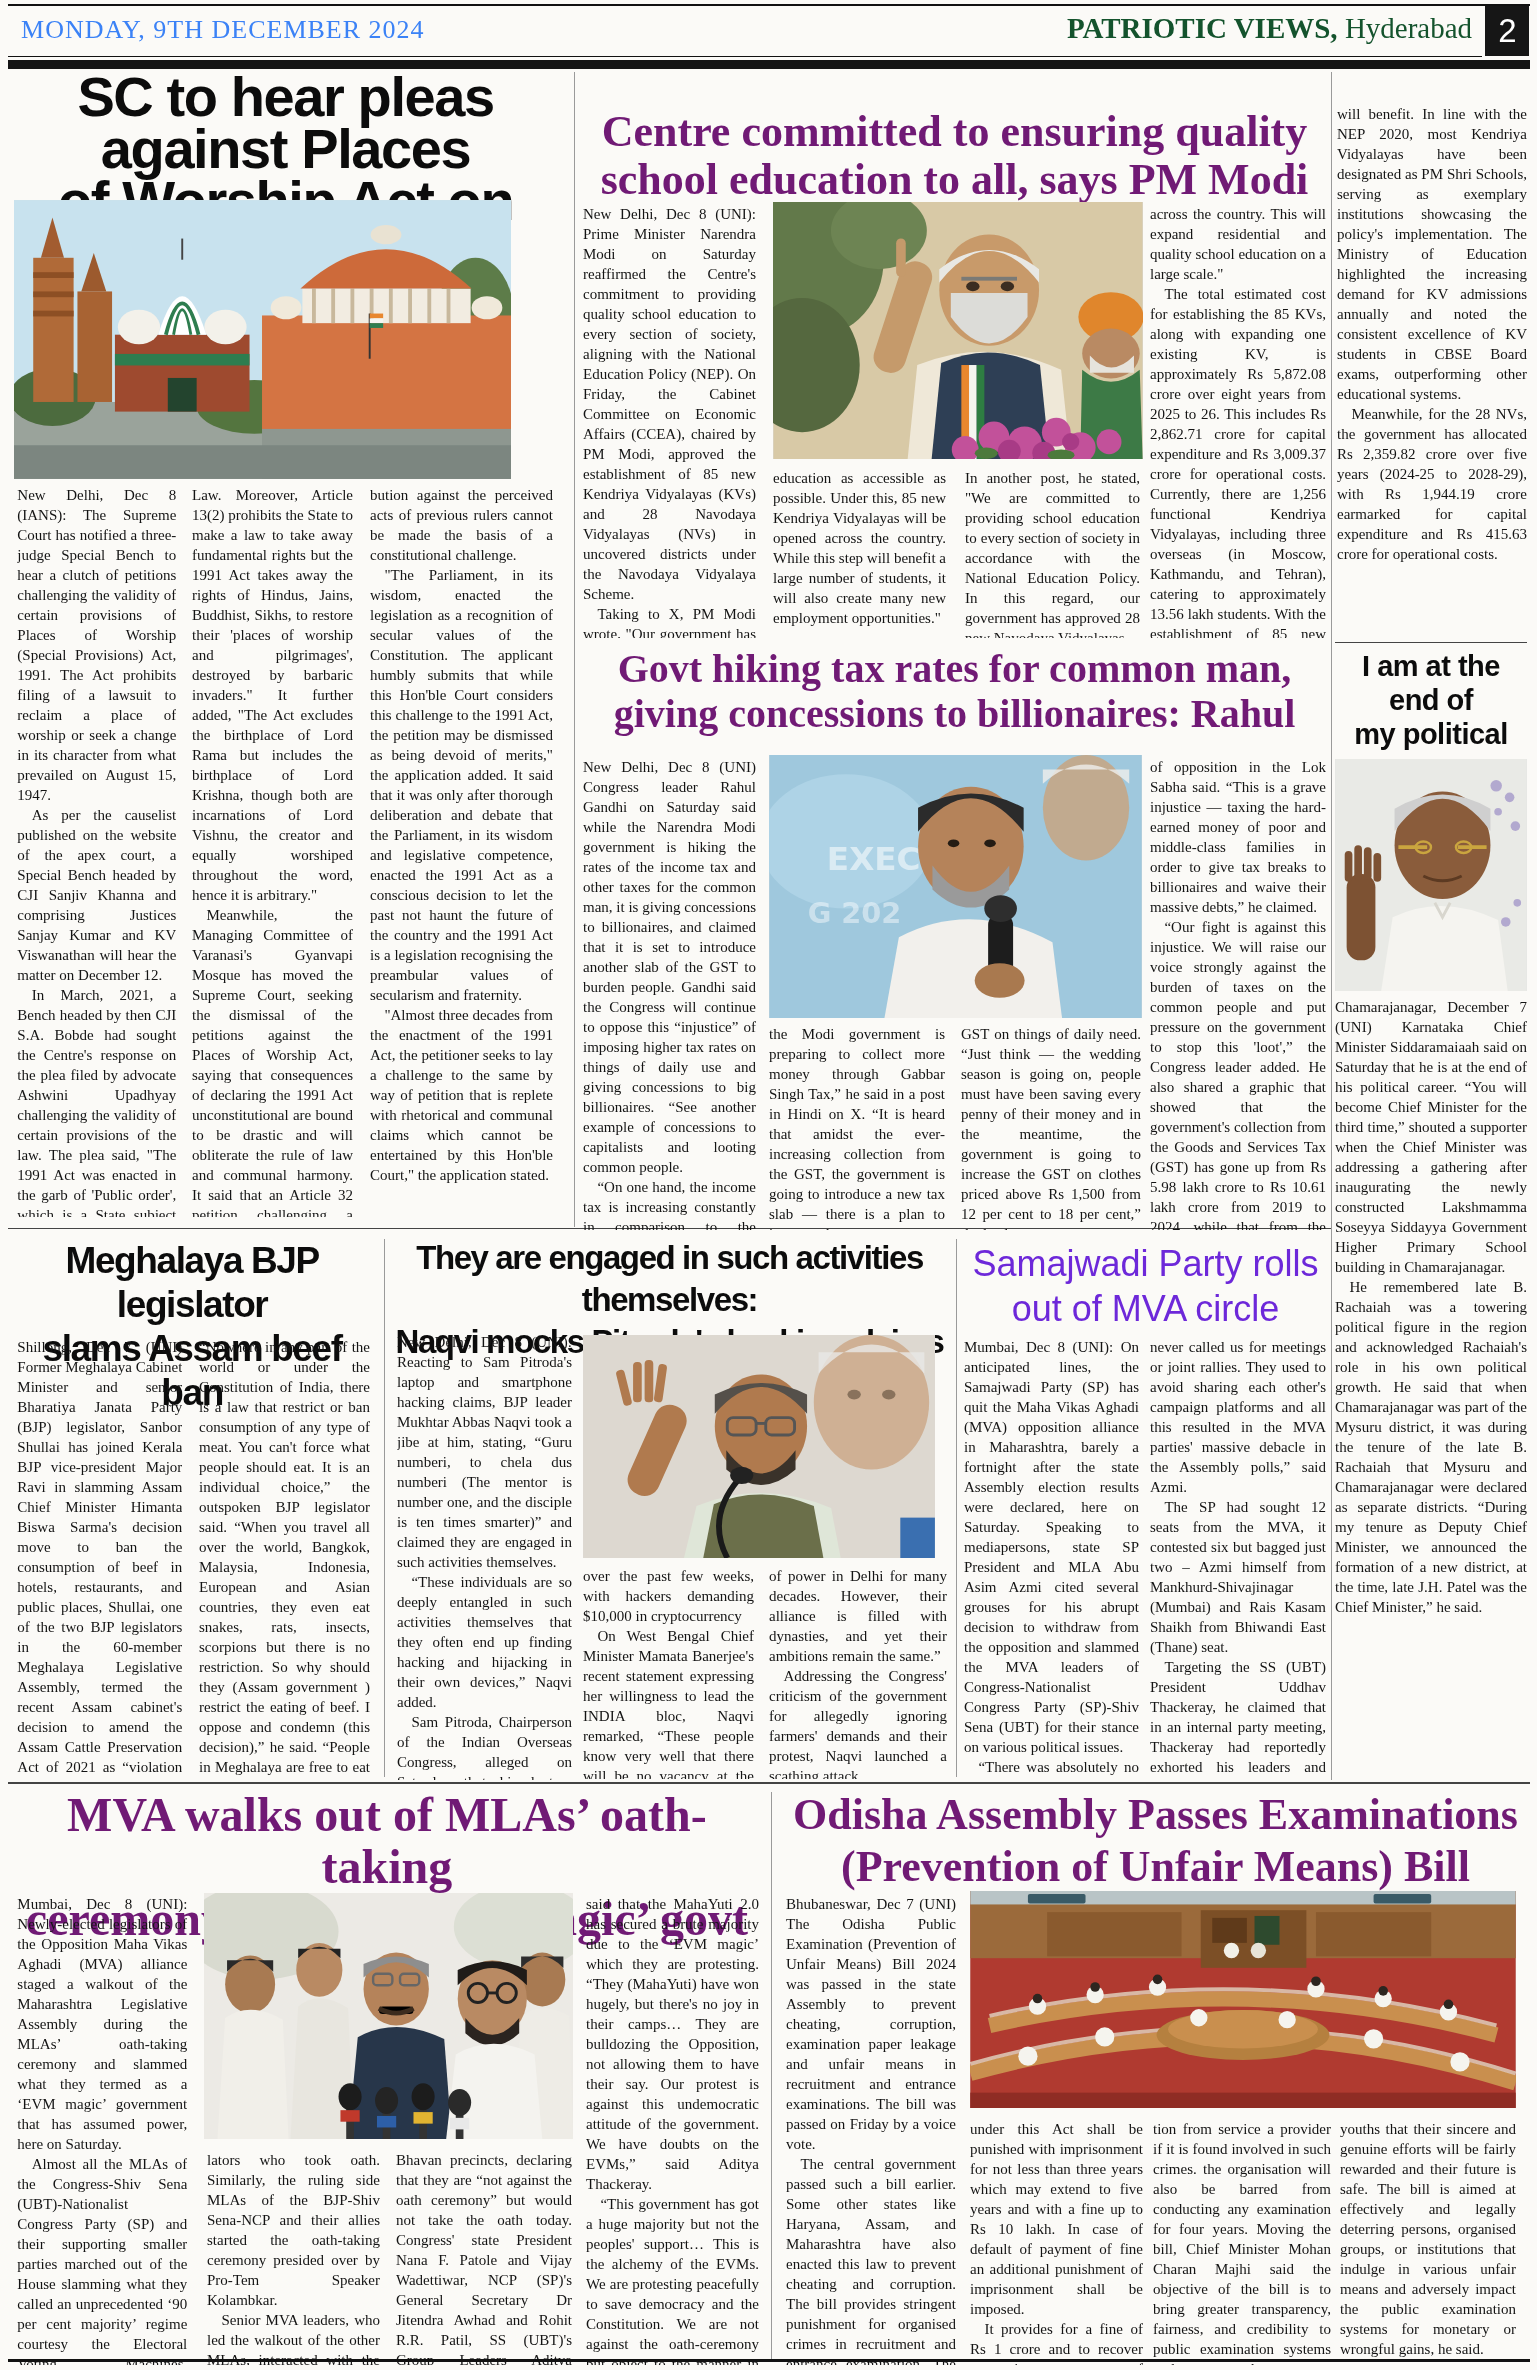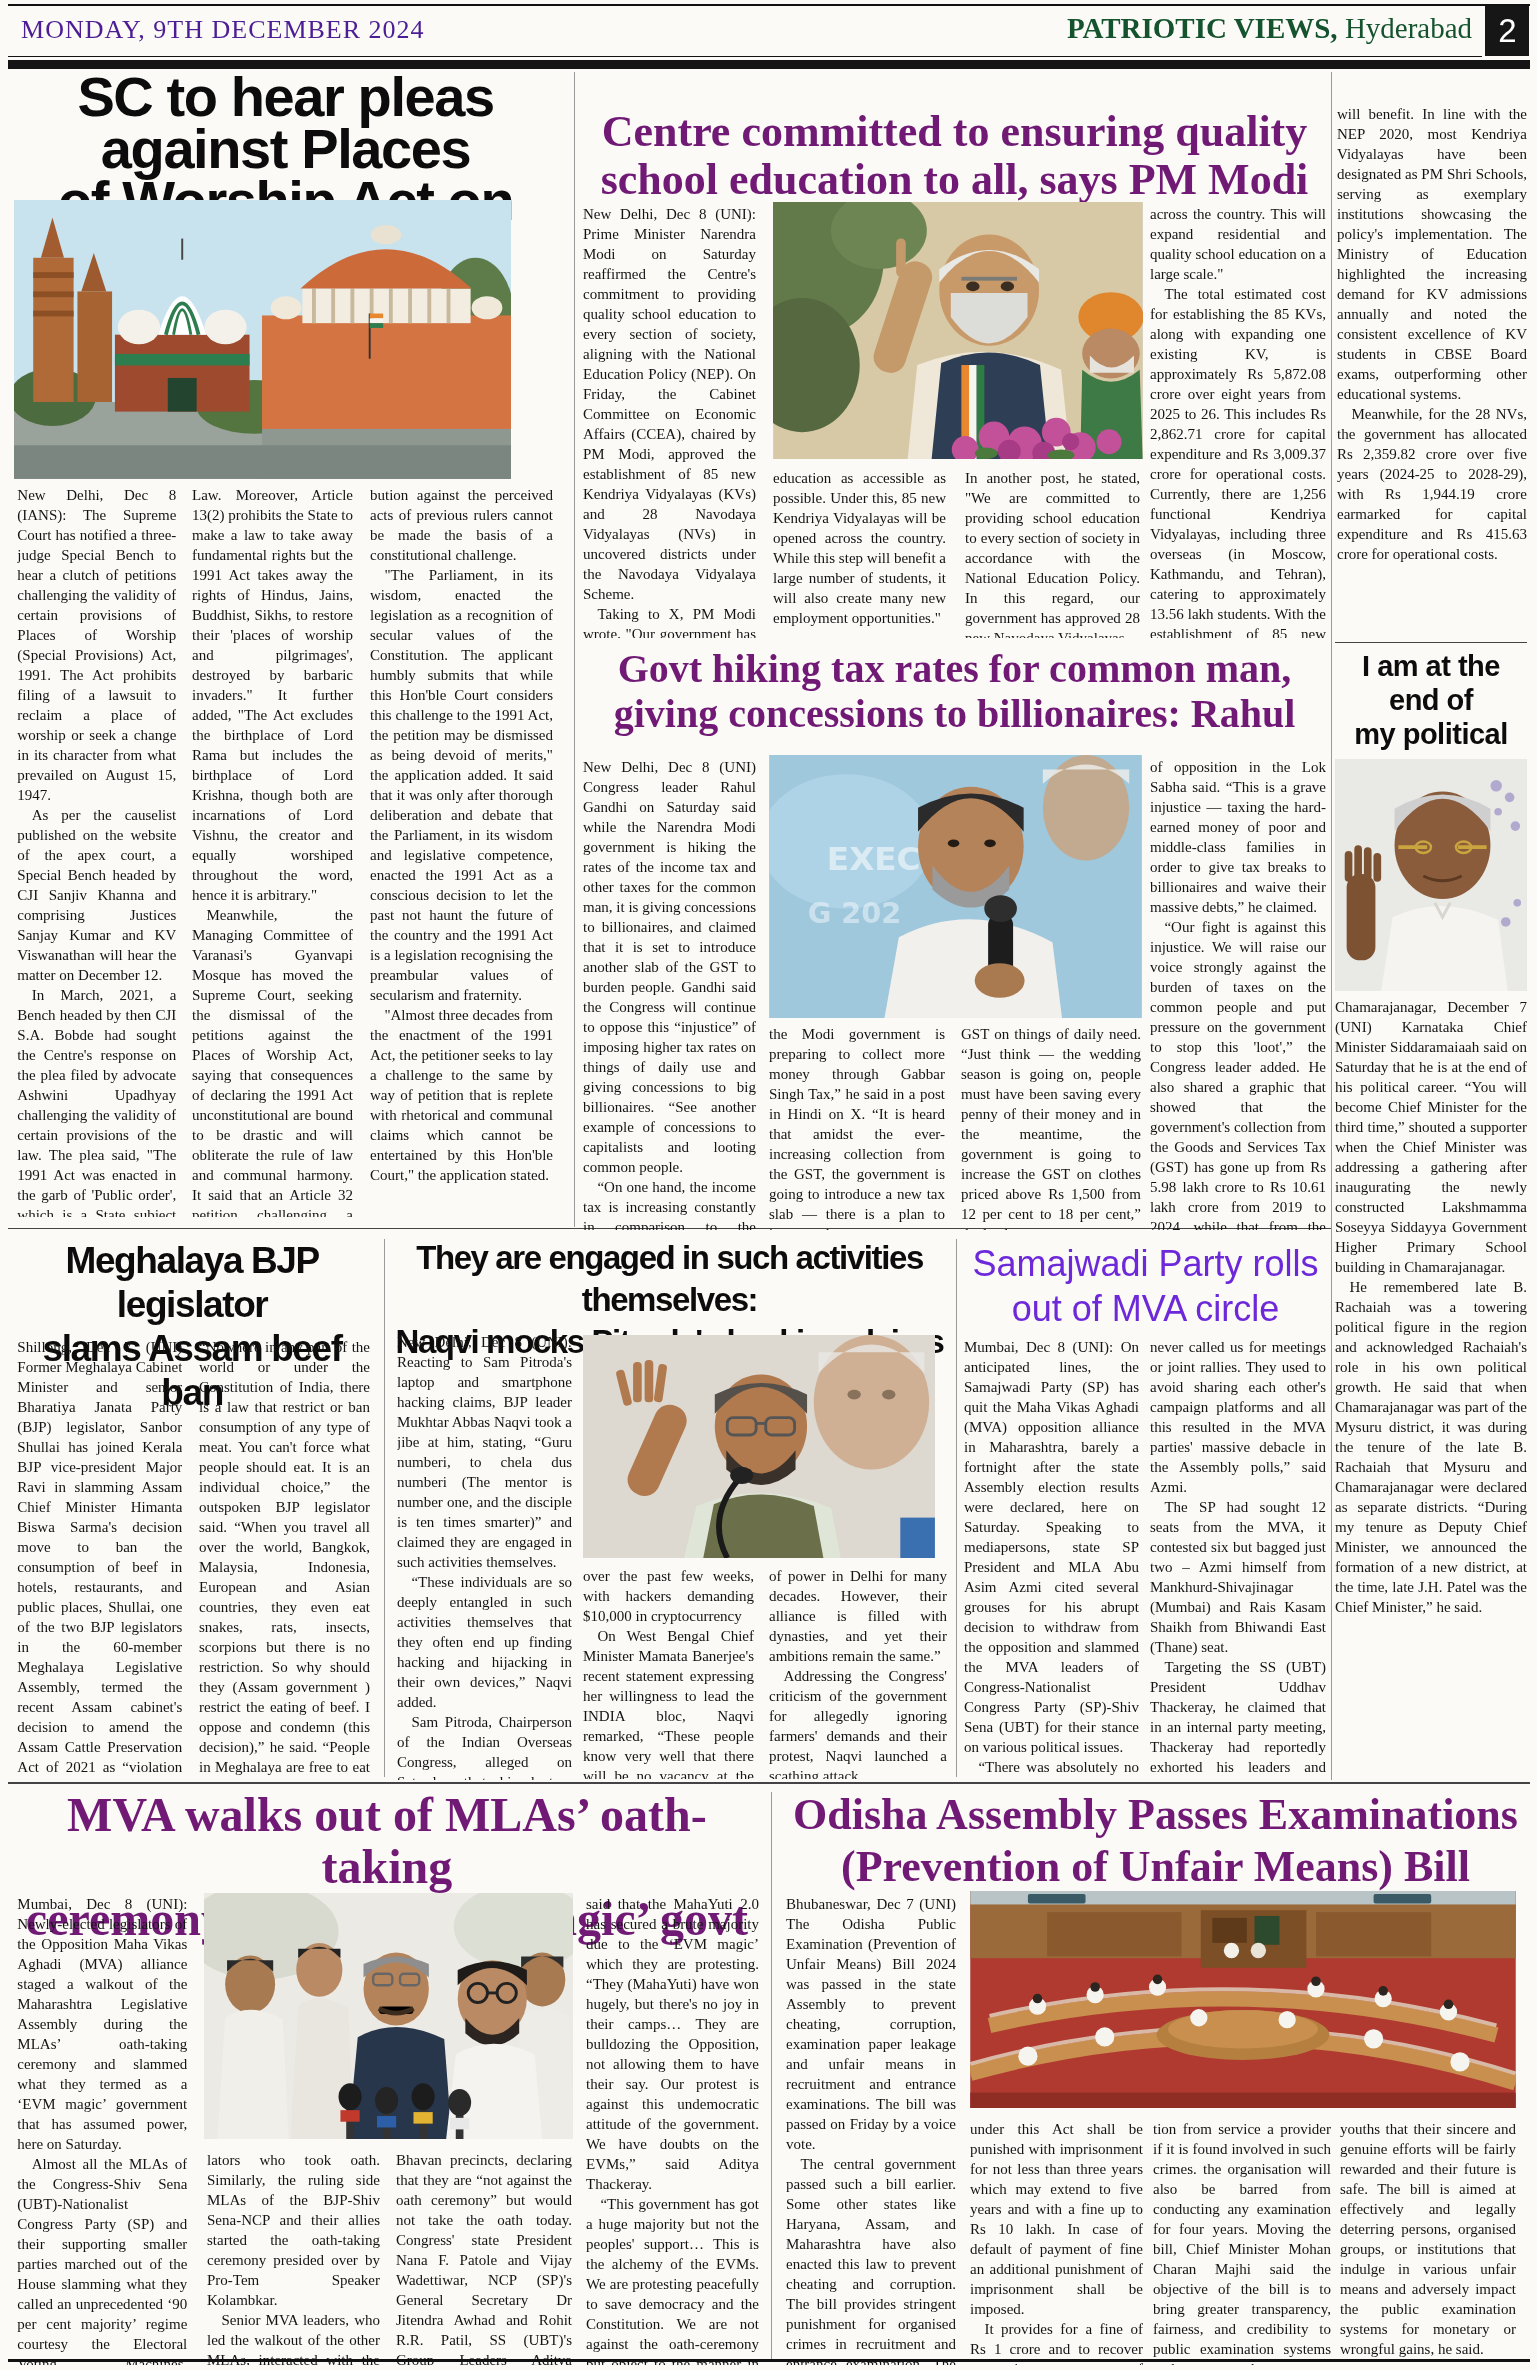--- a/index.html
+++ b/index.html
@@ -1,21 +1,21 @@
 <!DOCTYPE html>
 <html><head>
 <meta charset="utf-8">
 <style>
   html,body{margin:0;padding:0;background:#888;}
   #page{position:relative;width:1537px;height:2371px;background:#fbfaf7;margin:0 auto;
         font-family:"Liberation Serif",serif;color:#141414;overflow:hidden;}
   
   #topline{position:absolute;left:7.7px;top:3.8px;width:1522px;height:0;border-top:2.9px solid #111;}
   #header{position:absolute;left:7.7px;top:9.6px;width:1474px;height:46px;border-bottom:1.9px solid #111;}
-  #hdr-date{position:absolute;left:13.4px;top:5.8px;font-size:26px;letter-spacing:1px;color:#4c1d95;}
+  #hdr-date{position:absolute;left:13.4px;top:5.8px;font-size:26px;letter-spacing:1px;color:#3b82f6;}
   #hdr-right{position:absolute;right:9.6px;top:2.9px;font-size:29px;color:#14532d;}
   #hdr-right b{font-weight:bold;}
   #pageno{position:absolute;right:7.7px;top:5.8px;width:44px;height:50px;background:#161616;color:#fff;
           font-family:"Liberation Sans",sans-serif;font-size:33px;display:flex;align-items:center;justify-content:center;}
   #thickbar{position:absolute;left:7.7px;top:60px;width:1522px;height:8.6px;background:#151515;}
   
   .col{position:absolute;font-size:15px;line-height:20px;text-align:justify;overflow:hidden;}
   .col p{margin:0;}
   .col p + p{text-indent:14.4px;}
   .hl-serif{position:absolute;font-family:"Liberation Serif",serif;font-weight:bold;color:#701a75;

